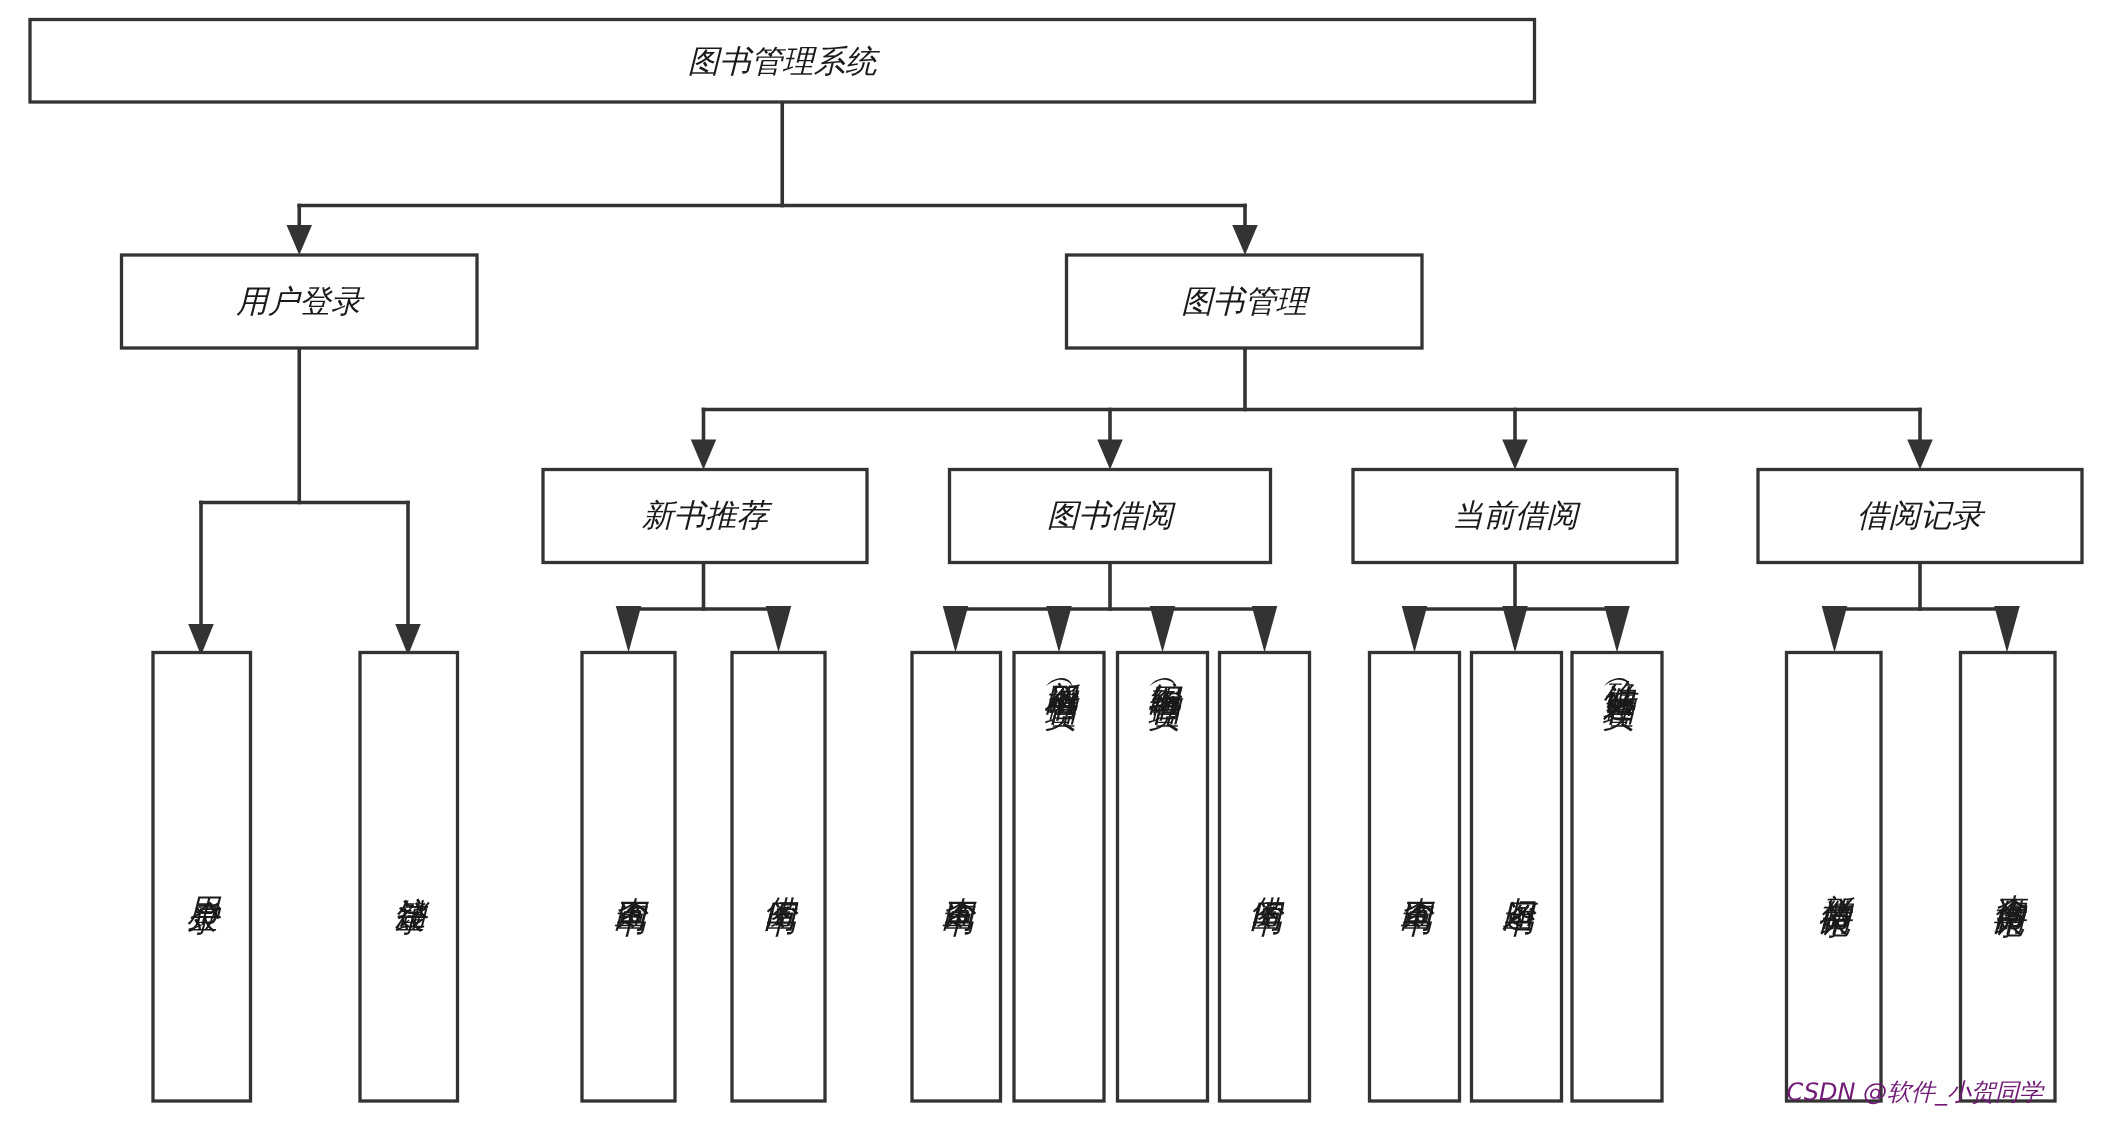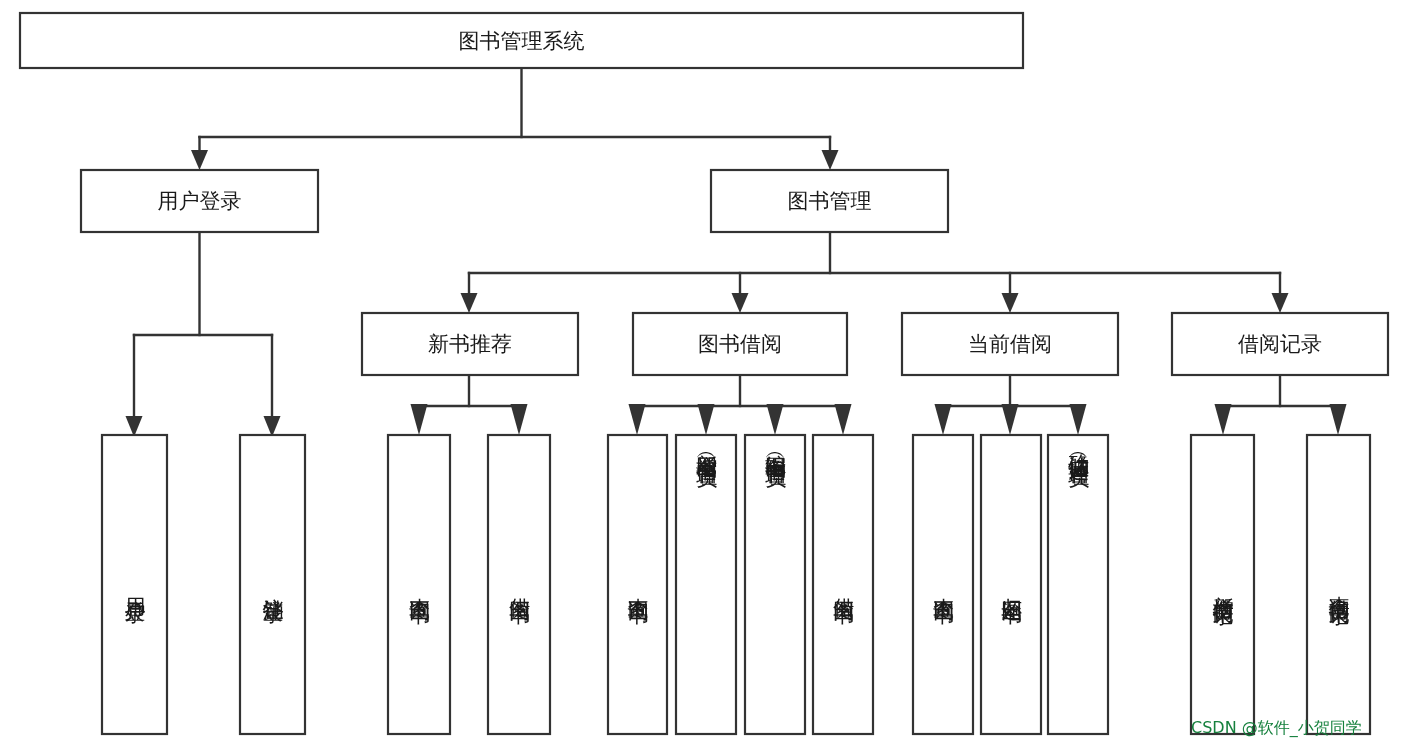--- a/index.html
+++ b/index.html
@@ -11,20 +11,21 @@
     width: 1405px;
     height: 747px;
     font-family: "DejaVu Sans", "Liberation Sans", sans-serif;
     overflow: hidden;
   }
   #diagram-root {
     position: relative;
     width: 1405px;
     height: 591px;
     background: #ffffff;
+    font-style: italic;
   }
   svg.diagram {
     position: absolute;
     left: 0;
     top: 0;
     width: 1405px;
     height: 747px;
     display: block;
   }
   .node-box {
@@ -63,21 +64,21 @@
     font-size: 21px;
     line-height: 1.12;
     letter-spacing: 2px;
     color: #1a1a1a;
     white-space: nowrap;
   }
   .watermark {
     position: absolute;
     font-family: "DejaVu Sans", "Liberation Sans", sans-serif;
     font-size: 16px;
-    color: #15803d;
+    color: #701a75;
     white-space: nowrap;
     user-select: none;
   }
 </style>
 </head>
 <body>
 
 <div id="diagram-root">
 
   <svg class="diagram" viewBox="0 0 1405 747">

